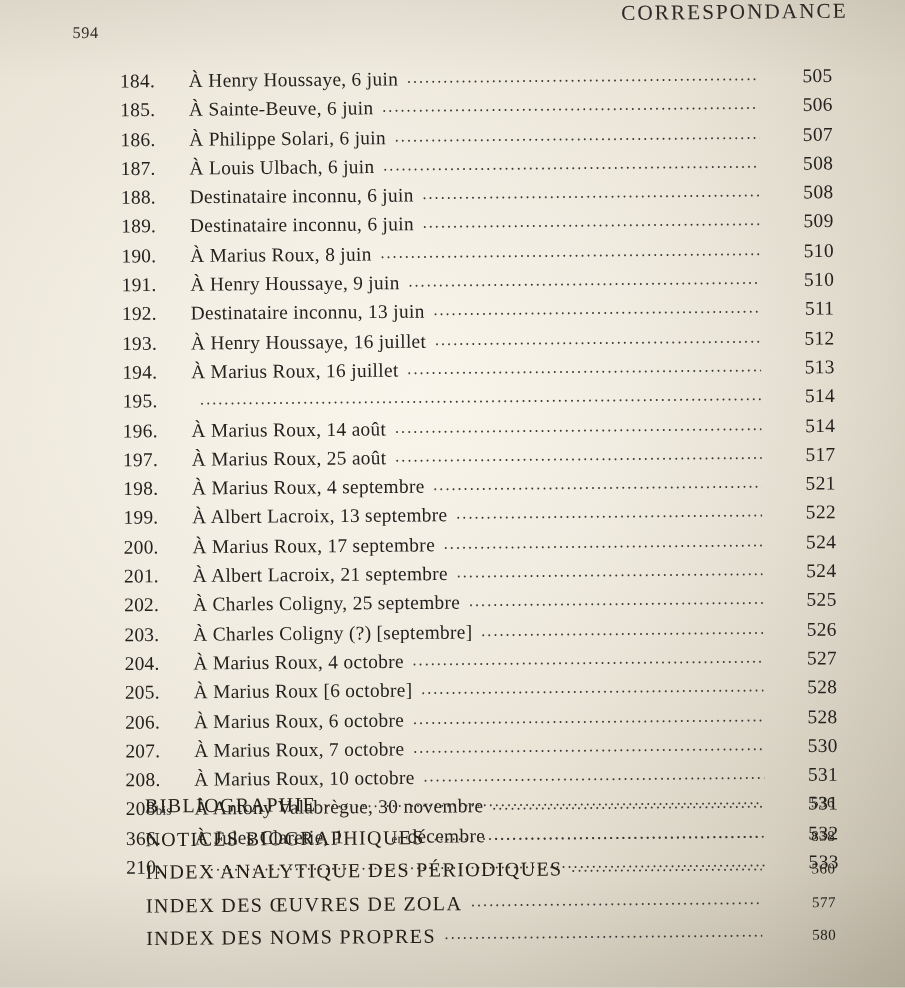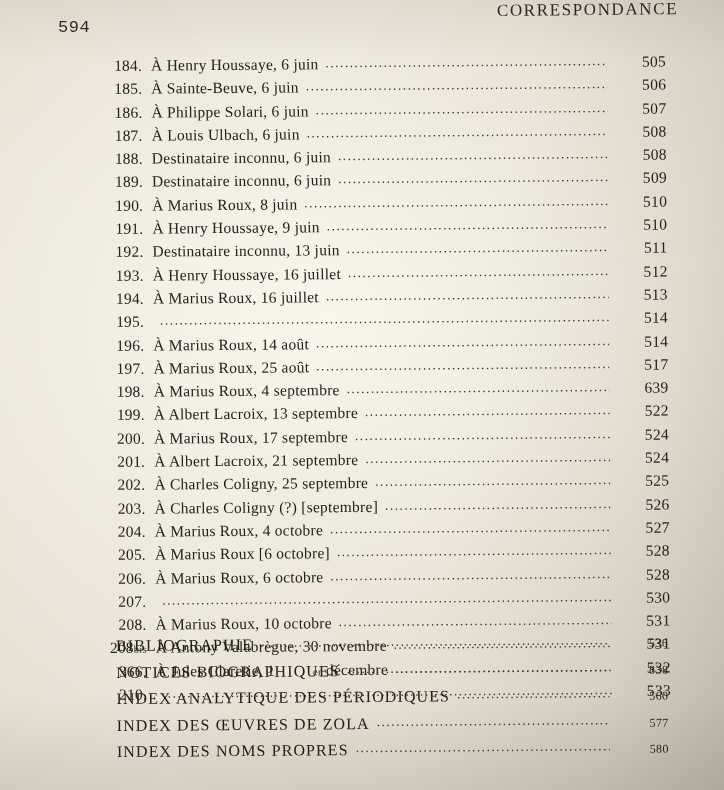--- a/index.html
+++ b/index.html
@@ -33,24 +33,23 @@
   .content {
     position: relative;
     width: 100%;
     height: 100%;
   }
 
   .folio {
     position: absolute;
     left: 58px;
     top: 18px;
-    font-size: 17px;
+    font-size: 13px;
     color: #2e2c28;
     letter-spacing: 0.5px;
-    font-family: Liberation Mono, monospace;
   }
 
   .running-head {
     position: absolute;
     left: 497px;
     top: 0px;
     font-size: 17px;
     letter-spacing: 1.6px;
     color: #2c2a26;
     transform: rotate(-0.6deg);
@@ -69,21 +68,20 @@
     font-size: 15.5px;
     color: #24221f;
     line-height: 1.0;
     height: 23.3px;
     white-space: nowrap;
   }
 
   .num {
     width: 46px;
     flex: 0 0 46px;
-    text-align: right;
     padding-right: 9px;
     letter-spacing: 0.2px;
   }
   .num .bis {
     font-size: 10.5px;
     vertical-align: baseline;
   }
 
   .title {
     flex: 0 0 auto;
@@ -240,21 +238,21 @@
       <div class="entry">
         <span class="num">197.</span>
         <span class="title">À Marius Roux, 25 août</span>
         <span class="leader">........................................................................................................................</span>
         <span class="pagenum">517</span>
       </div>
       <div class="entry">
         <span class="num">198.</span>
         <span class="title">À Marius Roux, 4 septembre</span>
         <span class="leader">........................................................................................................................</span>
-        <span class="pagenum">639</span>
+        <span class="pagenum">521</span>
       </div>
       <div class="entry">
         <span class="num">199.</span>
         <span class="title">À Albert Lacroix, 13 septembre</span>
         <span class="leader">........................................................................................................................</span>
         <span class="pagenum">522</span>
       </div>
       <div class="entry">
         <span class="num">200.</span>
         <span class="title">À Marius Roux, 17 septembre</span>
@@ -292,20 +290,21 @@
         <span class="pagenum">528</span>
       </div>
       <div class="entry">
         <span class="num">206.</span>
         <span class="title">À Marius Roux, 6 octobre</span>
         <span class="leader">........................................................................................................................</span>
         <span class="pagenum">528</span>
       </div>
       <div class="entry">
         <span class="num">207.</span>
+        <span class="title">À Marius Roux, 7 octobre</span>
         <span class="leader">........................................................................................................................</span>
         <span class="pagenum">530</span>
       </div>
       <div class="entry">
         <span class="num">208.</span>
         <span class="title">À Marius Roux, 10 octobre</span>
         <span class="leader">........................................................................................................................</span>
         <span class="pagenum">531</span>
       </div>
       <div class="entry">

